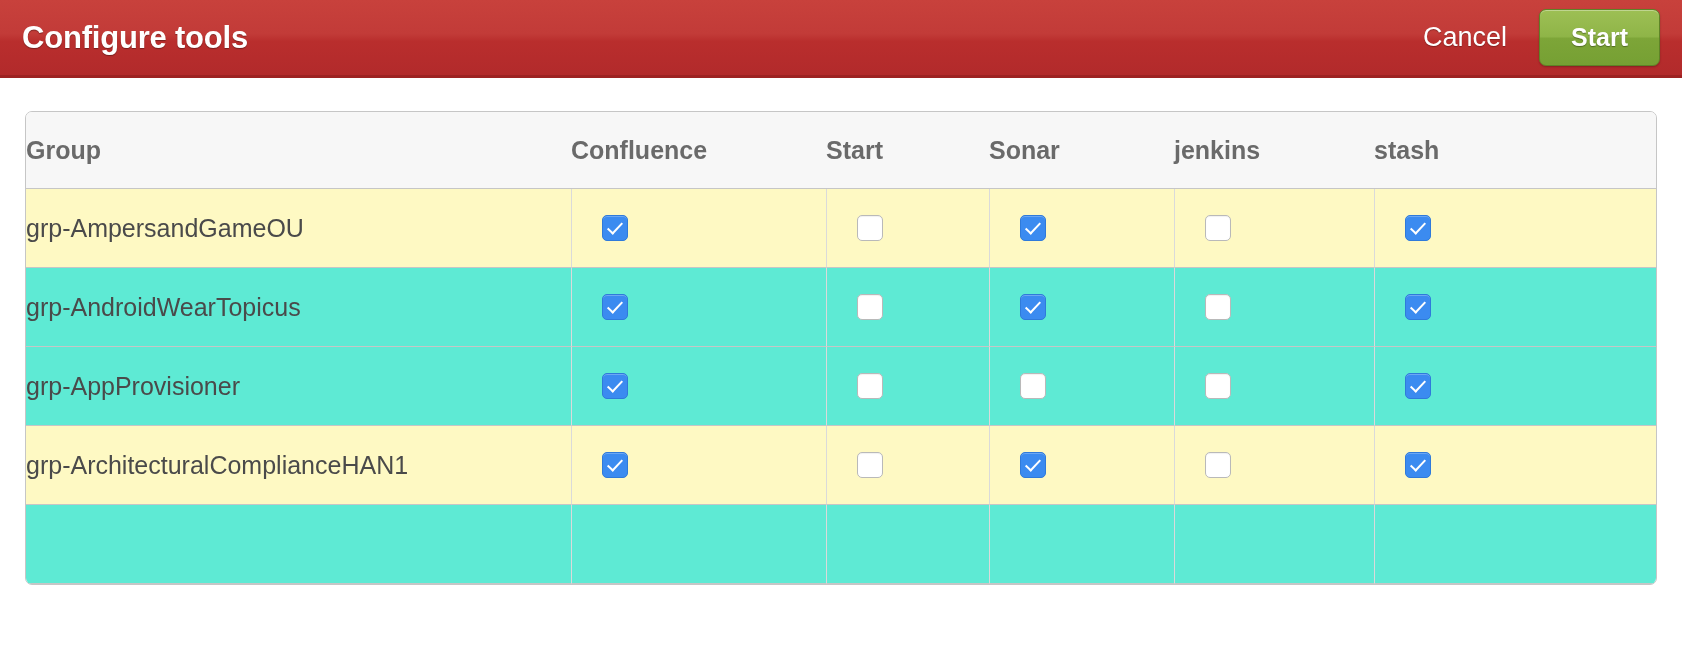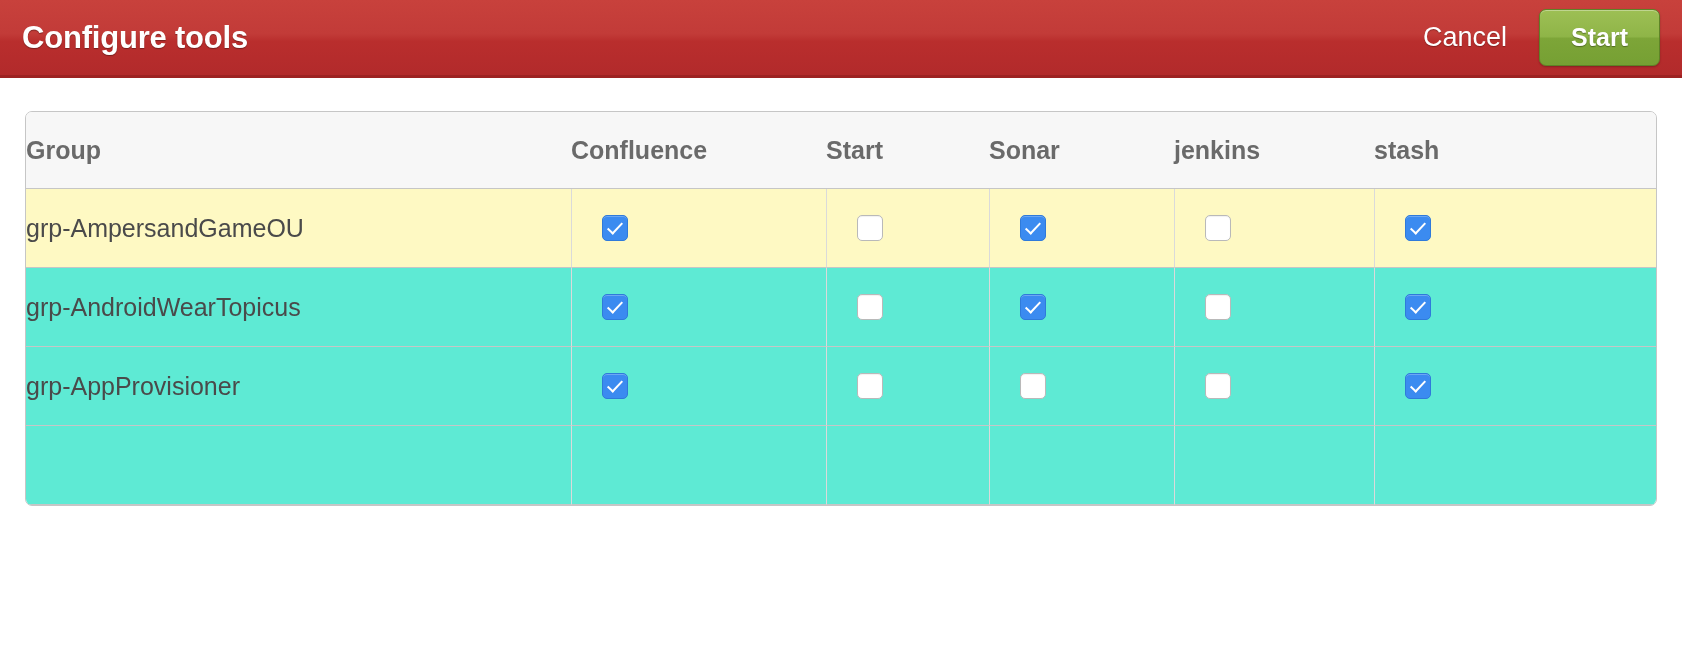--- a/index.html
+++ b/index.html
@@ -204,20 +204,28 @@
           <td class="tool-cell"><span class="cbx on"></span></td>
         </tr>
         <tr class="even">
           <td class="group-cell">grp-AppProvisioner</td>
           <td class="tool-cell"><span class="cbx on"></span></td>
           <td class="tool-cell"><span class="cbx off"></span></td>
           <td class="tool-cell"><span class="cbx off"></span></td>
           <td class="tool-cell"><span class="cbx off"></span></td>
           <td class="tool-cell"><span class="cbx on"></span></td>
         </tr>
+        <tr class="odd">
+          <td class="group-cell">grp-ArchitecturalComplianceHAN1</td>
+          <td class="tool-cell"><span class="cbx on"></span></td>
+          <td class="tool-cell"><span class="cbx off"></span></td>
+          <td class="tool-cell"><span class="cbx on"></span></td>
+          <td class="tool-cell"><span class="cbx off"></span></td>
+          <td class="tool-cell"><span class="cbx on"></span></td>
+        </tr>
         <tr class="even">
           <td class="group-cell"></td>
           <td class="tool-cell"></td>
           <td class="tool-cell"></td>
           <td class="tool-cell"></td>
           <td class="tool-cell"></td>
           <td class="tool-cell"></td>
         </tr>
       </tbody>
   </table>

